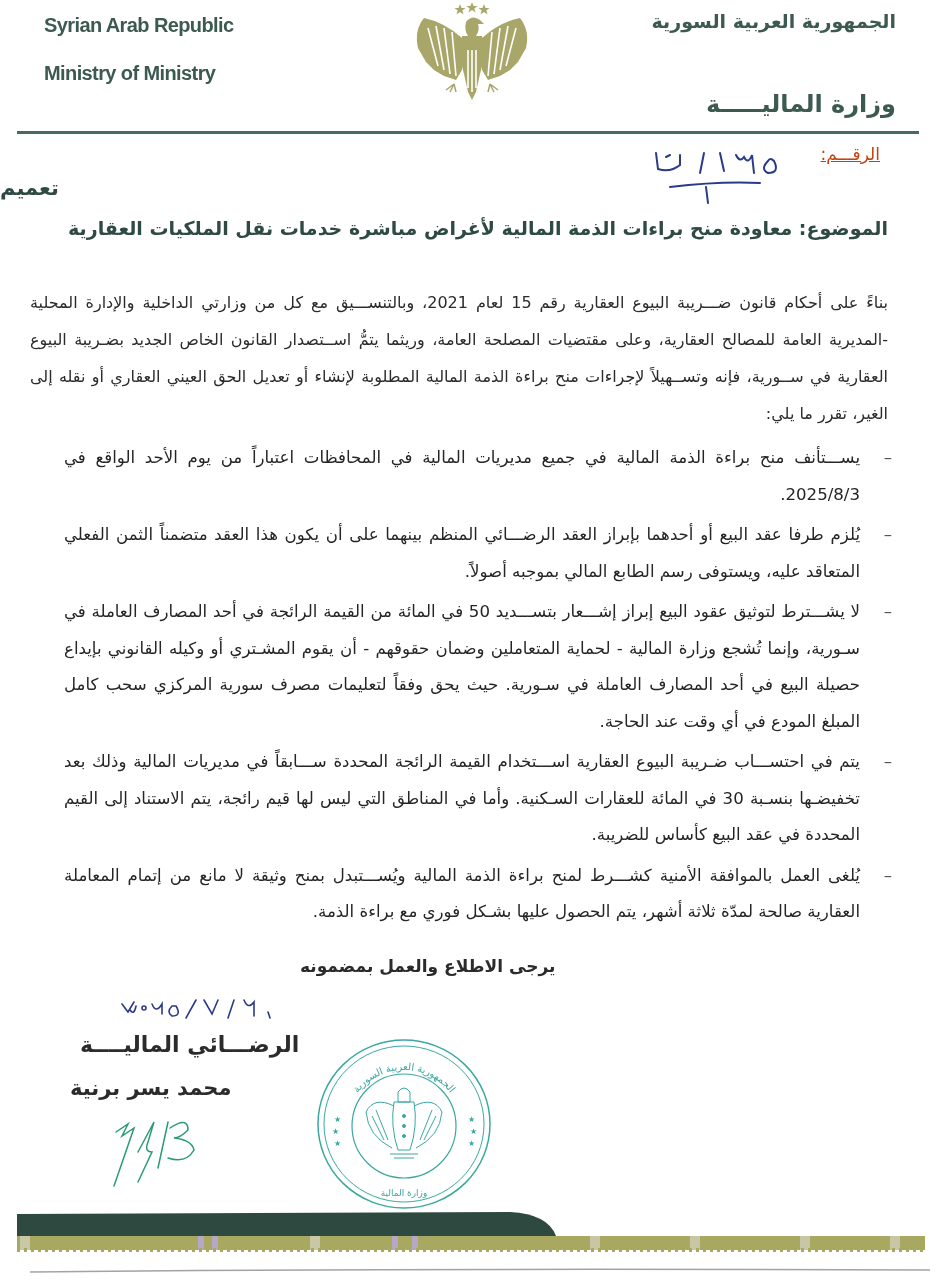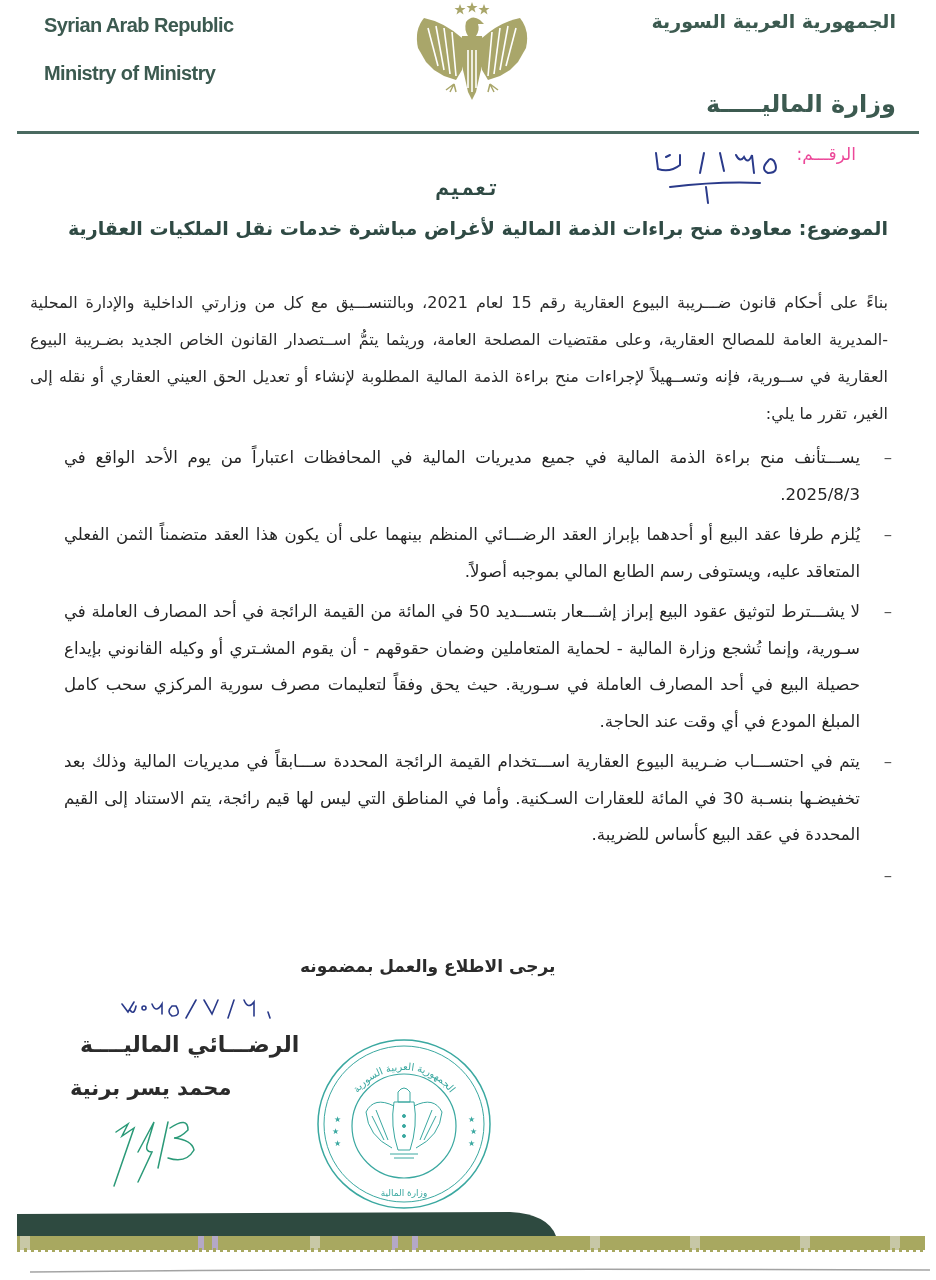--- a/index.html
+++ b/index.html
@@ -22,30 +22,30 @@
     }
     #ar-line1 { top: 10px; font-size: 19px; }
     #ar-line2 { top: 58px; font-size: 24px; margin-top: 32px; }
     #emblem { left: 404px; top: 0px; width: 136px; height: 104px; }
     #header-rule {
       left: 17px; top: 131px; width: 902px; height: 3px; background: #4a6a60;
     }
 
     
     #ref-label {
-      right: 80px; top: 144px; direction: rtl; font-size: 17px; color: #ec4899;
+      right: 56px; top: 144px; direction: rtl; font-size: 17px; color: #c2410c; text-decoration: underline;
     }
     #ref-number {
       left: 640px; top: 143px; width: 150px; height: 62px;
     }
 
     
     #doc-title {
-      left: 0; width: 936px; top: 176px; text-align: center; direction: rtl;
-      font-weight: bold; font-size: 21px; color: #2f4a44; font-family: Liberation Mono, monospace;
+      left: 0; width: 936px; top: 176px; text-align: left; direction: rtl;
+      font-weight: bold; font-size: 21px; color: #2f4a44;
     }
     #doc-subject {
       right: 48px; top: 213px; width: 830px; direction: rtl; text-align: right;
       font-weight: bold; font-size: 19px; line-height: 30px; color: #2f4a44;
     }
 
     
     #intro-paragraph {
       left: 30px; right: 48px; top: 284px; direction: rtl; text-align: justify;
       text-align-last: right; font-size: 16px; line-height: 37px; color: #2b2b2b;
@@ -162,20 +162,21 @@
   <li class="decision-item">
     <span class="dash">–</span>
     <span>لا يشـــترط لتوثيق عقود البيع إبراز إشـــعار بتســـديد 50 في المائة من القيمة الرائجة في أحد المصارف العاملة في سـورية، وإنما تُشجع وزارة المالية - لحماية المتعاملين وضمان حقوقهم - أن يقوم المشـتري أو وكيله القانوني بإيداع حصيلة البيع في أحد المصارف العاملة في سـورية. حيث يحق وفقاً لتعليمات مصرف سورية المركزي سحب كامل المبلغ المودع في أي وقت عند الحاجة.</span>
   </li>
   <li class="decision-item">
     <span class="dash">–</span>
     <span>يتم في احتســـاب ضـريبة البيوع العقارية اســـتخدام القيمة الرائجة المحددة ســـابقاً في مديريات المالية وذلك بعد تخفيضـها بنسـبة 30 في المائة للعقارات السـكنية. وأما في المناطق التي ليس لها قيم رائجة، يتم الاستناد إلى القيم المحددة في عقد البيع كأساس للضريبة.</span>
   </li>
   <li class="decision-item">
     <span class="dash">–</span>
+    <span>يُلغى العمل بالموافقة الأمنية كشـــرط لمنح براءة الذمة المالية ويُســـتبدل بمنح وثيقة لا مانع من إتمام المعاملة العقارية صالحة لمدّة ثلاثة أشهر، يتم الحصول عليها بشـكل فوري مع براءة الذمة.</span>
   </li>
 </ul>
 
 <div class="abs" id="closing-line">يرجى الاطلاع والعمل بمضمونه</div>
 
 <svg class="abs" id="sign-date" viewBox="0 0 160 40">
   <g stroke="#2a3a8a" stroke-width="1.6" fill="none" stroke-linecap="round">
     <path d="M4,14 L10,22 L16,12 M12,20 Q16,26 18,16"></path>
     <circle cx="26" cy="18" r="2"></circle>
     <path d="M34,14 Q38,24 44,14 L44,24"></path>

